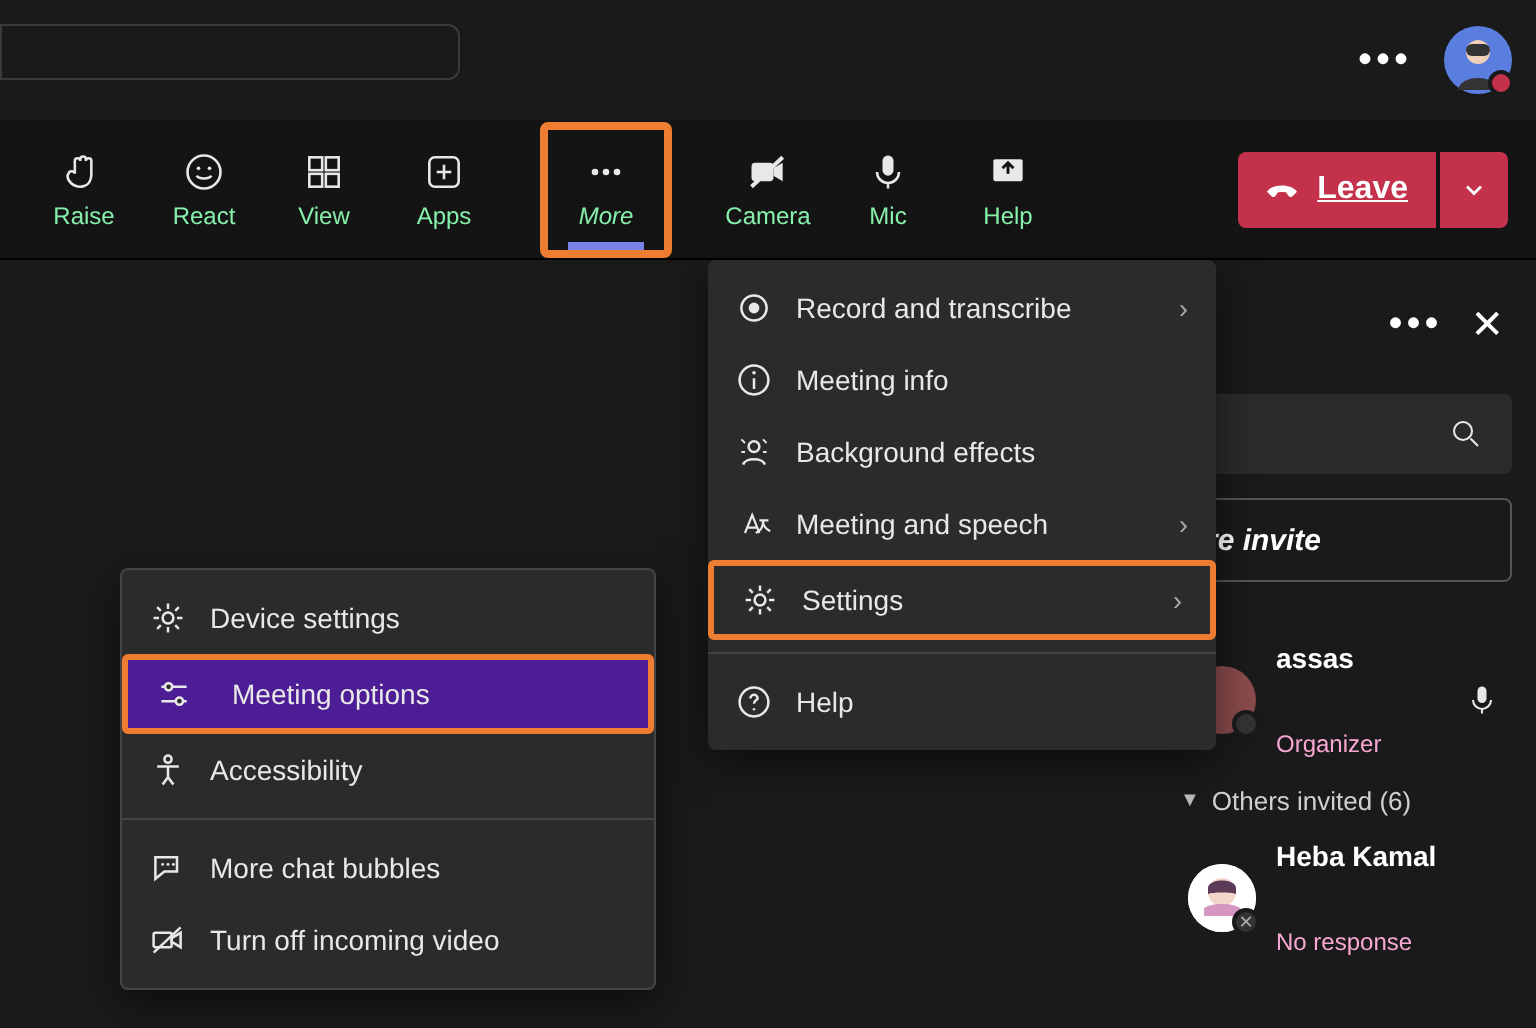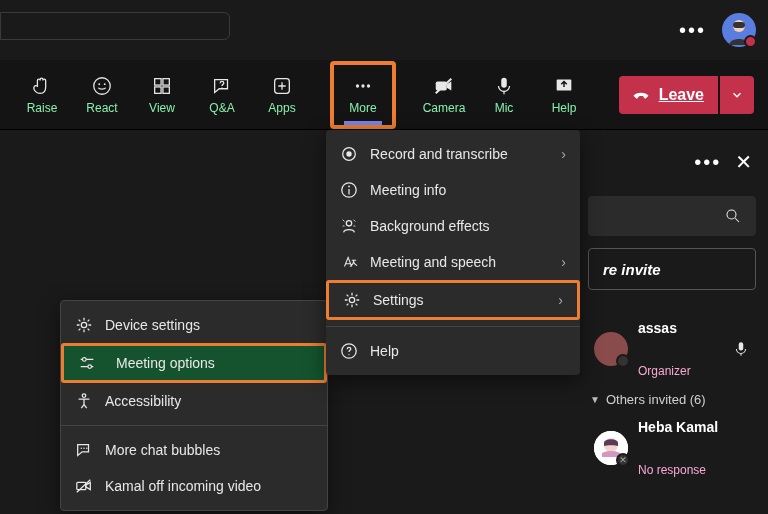--- a/index.html
+++ b/index.html
@@ -12,21 +12,21 @@
   .avatar { position: relative; width: 34px; height: 34px; border-radius: 50%; background: #5a7de0; display: flex; align-items: center; justify-content: center; }
   .avatar svg { width: 30px; height: 30px; }
   .presence { position: absolute; bottom: -1px; right: -1px; width: 13px; height: 13px; border-radius: 50%; background: #c4314b; border: 2px solid #1a1a1a; }
 
   
   .toolbar { position: absolute; top: 60px; left: 0; right: 0; height: 70px; background: #141414; display: flex; align-items: center; padding: 0 14px 0 14px; gap: 4px; border-bottom: 1px solid #000; }
   .tb { display: flex; flex-direction: column; align-items: center; justify-content: center; width: 56px; height: 58px; color: #86efac; font-size: 12px; cursor: pointer; border-radius: 4px; position: relative; }
   .tb .ico { width: 22px; height: 22px; margin-bottom: 4px; }
   .tb.more-wrap { width: 66px; }
   .hl-more { border: 4px solid #ed7d31; border-radius: 4px; box-sizing: border-box; height: 68px; width: 66px; display:flex; align-items:center; justify-content:center;}
-  .hl-more .tb{width:56px;height:56px;}
+  .hl-more .tb{width:56px;height:56px;font-style:italic;}
   .more-underline{ position:absolute; bottom:-2px;left:8px;right:8px;height:4px;background:#7b83eb;}
   .gap { width: 12px; }
   .leavebox{display:flex;align-items:center;margin-left:auto;text-decoration:underline;}
   .leave-btn { display: flex; align-items: center; height: 38px; background: #c4314b; border-radius: 4px 0 0 4px; padding: 0 14px 0 12px; font-weight: 600; cursor:pointer; gap:8px;}
   .leave-more { width: 34px; height: 38px; background: #c4314b; border-radius: 0 4px 4px 0; margin-left:2px; display:flex;align-items:center;justify-content:center;cursor:pointer;}
 
   
   .right-pane{position:absolute; top:140px; right:0; width:180px;}
   .pane-hdr{display:flex; justify-content:flex-end; align-items:center; gap:14px; padding:10px 16px 4px 0;}
   .pane-close{font-size:20px;cursor:pointer;}
@@ -37,30 +37,30 @@
   .pav{width:34px;height:34px;border-radius:50%;background:#8e5f5f;position:relative; flex-shrink:0;}
   .pav .pstat{position:absolute;bottom:-2px;right:-2px;width:14px;height:14px;border-radius:50%;background:#333;border:2px solid #1a1a1a; display:flex;align-items:center;justify-content:center;}
   .pinfo{display:flex;flex-direction:column;gap:28px;}
   .pname{font-size:14px;font-weight:600;}
   .psub{font-size:12px;color:#f9a8d4;}
   .others{display:flex;align-items:center;gap:6px;font-size:13px;color:#d0d0d0;padding:8px 0 6px 2px;}
   .others .tri{font-size:10px;color:#bbb;}
   .mic-icon{margin-left:auto;margin-right:10px;}
 
   
-  .menu1{position:absolute; top:130px; left:326px; width:254px; background:#2b2b2b; border-radius:4px; box-shadow:0 6px 20px rgba(0,0,0,.5); padding:6px 0; z-index:30;}
+  .menu1{position:absolute; top:130px; left:354px; width:254px; background:#2b2b2b; border-radius:4px; box-shadow:0 6px 20px rgba(0,0,0,.5); padding:6px 0; z-index:30;}
   .mitem{display:flex; align-items:center; height:36px; padding:0 14px; font-size:14px; color:#e8e8e8; cursor:pointer; gap:12px;}
   .mitem .mico{width:18px;height:18px;flex-shrink:0; display:flex;align-items:center;justify-content:center;}
   .mitem .chev{margin-left:auto;color:#aaa;font-size:14px;}
   .msep{height:1px;background:#444;margin:6px 0;}
   .hl-settings{box-sizing:border-box;border:3px solid #ed7d31;border-radius:3px;height:40px;justify-content:center;}
 
   
-  .menu2{position:absolute; top:300px; left:60px; width:268px; background:#2b2b2b; border-radius:4px; box-shadow:0 6px 20px rgba(0,0,0,.5); padding:6px 0; z-index:20; border:1px solid #444;}
-  .hl-meeting{box-sizing:border-box;border:3px solid #ed7d31;border-radius:3px;height:40px;background:#14532d;gap:20px;}
+  .menu2{position:absolute; top:284px; left:60px; width:268px; background:#2b2b2b; border-radius:4px; box-shadow:0 6px 20px rgba(0,0,0,.5); padding:6px 0; z-index:20; border:1px solid #444;}
+  .hl-meeting{box-sizing:border-box;border:3px solid #ed7d31;border-radius:3px;height:40px;background:#4c1d95;gap:20px;}
 
   svg{stroke:#e8e8e8;stroke-width:1.4;fill:none;}
 </style>
 </head>
 <body>
 
 <div class="title-pill"></div>
 <div class="top-bar">
   <span class="more-dots">•••</span>
   <div class="avatar">
@@ -90,28 +90,20 @@
     <span>React</span>
   </div>
   <div class="tb">
     <svg class="ico" viewBox="0 0 24 24">
         <rect x="4" y="4" width="7" height="7"></rect>
         <rect x="13" y="4" width="7" height="7"></rect>
         <rect x="4" y="13" width="7" height="7"></rect>
         <rect x="13" y="13" width="7" height="7"></rect>
       </svg>
     <span>View</span>
-  </div>
-  <div class="tb">
-    <svg class="ico" viewBox="0 0 24 24">
-        <path d="M4 5h14v10H9l-5 4V5z"></path>
-        <path d="M10 9c0-1 1-2 2-2s2 1 2 2-2 1-2 3"></path>
-        <circle cx="12" cy="14" r="0.6" fill="#e8e8e8" stroke="none"></circle>
-      </svg>
-    <span>Q&amp;A</span>
   </div>
   <div class="tb">
     <svg class="ico" viewBox="0 0 24 24">
         <rect x="4" y="4" width="16" height="16" rx="3"></rect>
         <path d="M12 8v8M8 12h8"></path>
       </svg>
     <span>Apps</span>
   </div>
   <div class="gap"></div>
   <div class="hl-more">
@@ -320,15 +312,15 @@
     <span>More chat bubbles</span>
   </div>
   <div class="mitem">
     <span class="mico">
         <svg viewBox="0 0 20 20">
           <rect x="2" y="6" width="10" height="8" rx="1"></rect>
           <path d="M12 9l5-3v8l-5-3z"></path>
           <line x1="2" y1="17" x2="17" y2="3"></line>
         </svg>
       </span>
-    <span>Kamal off incoming video</span>
+    <span>Turn off incoming video</span>
   </div>
 </div>
 
 </body></html>

